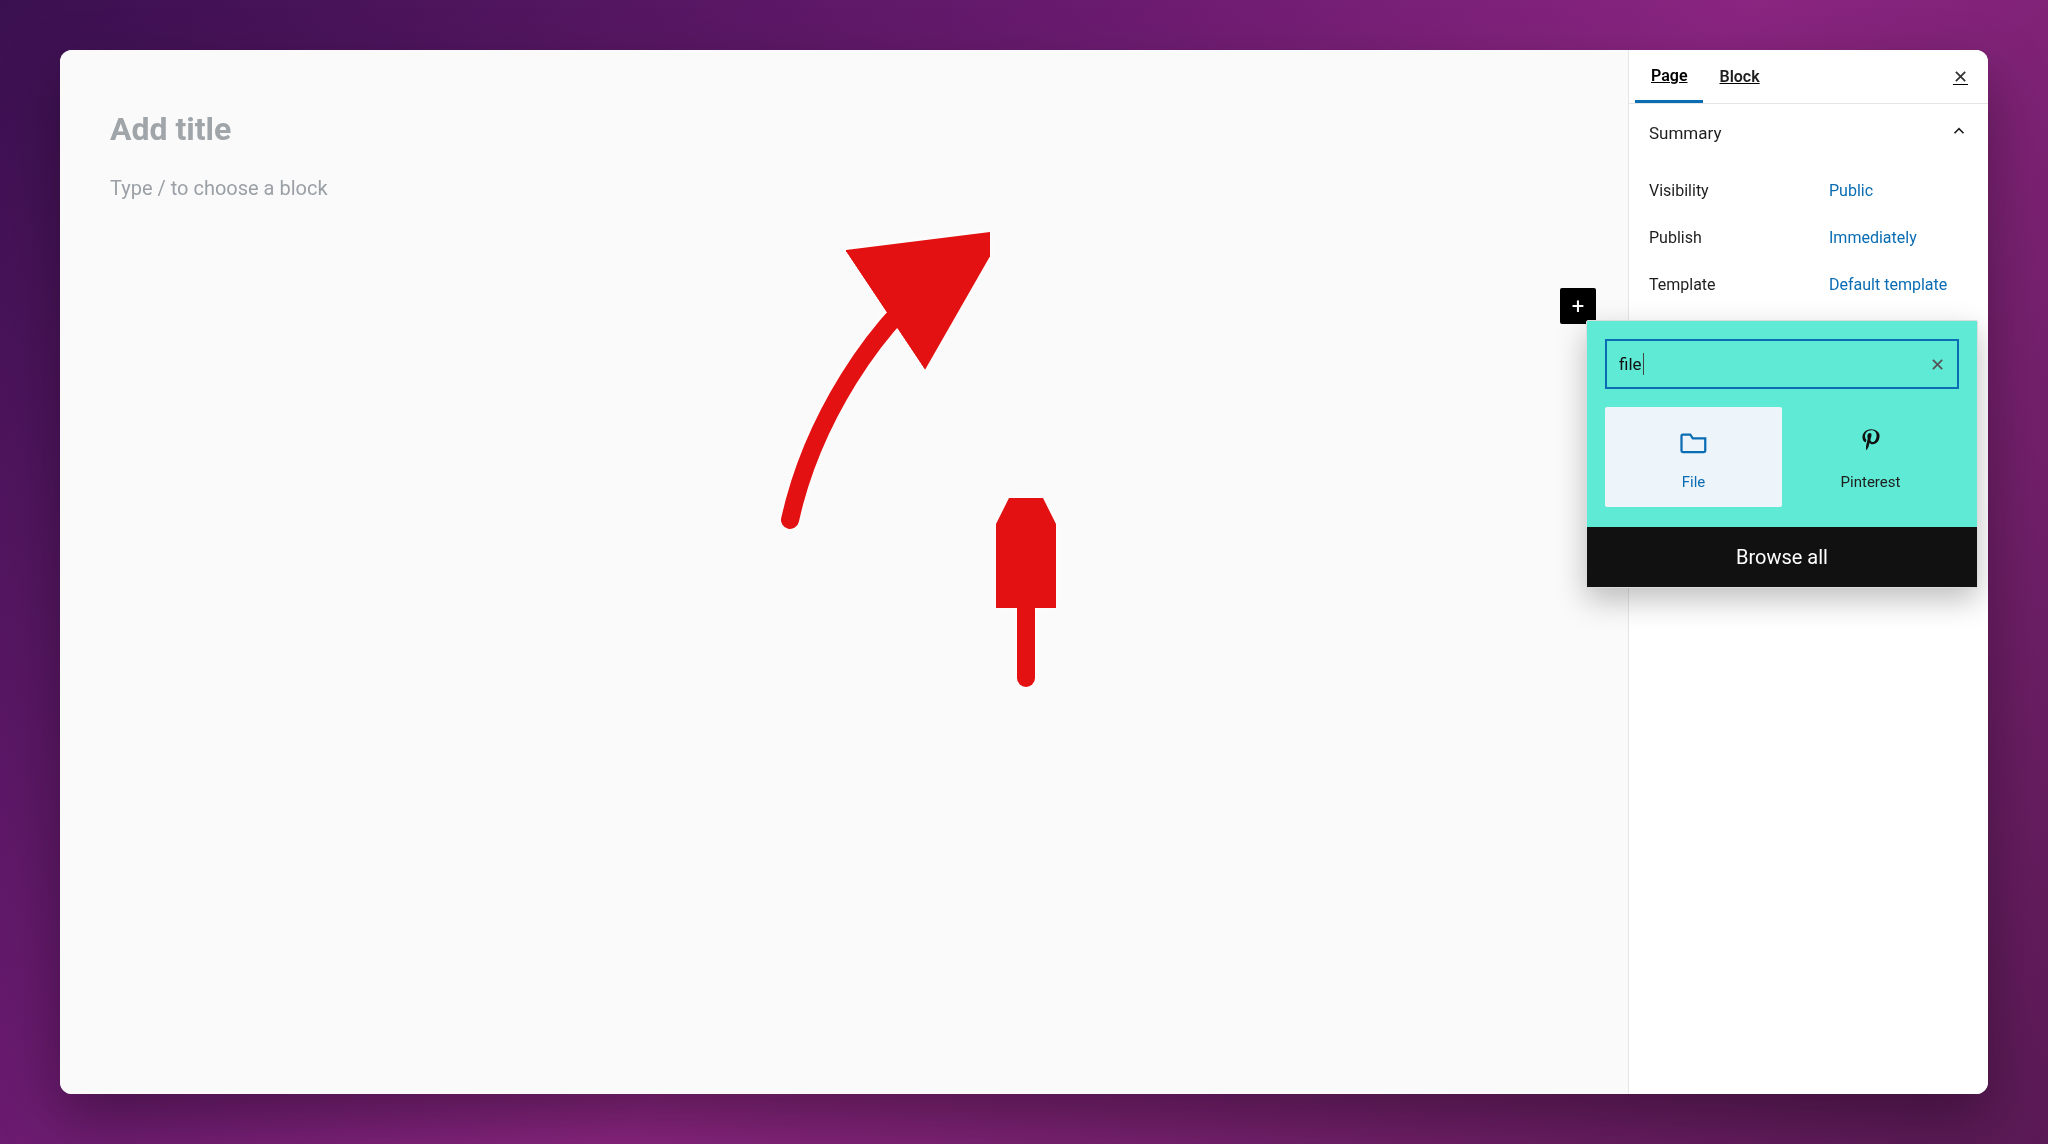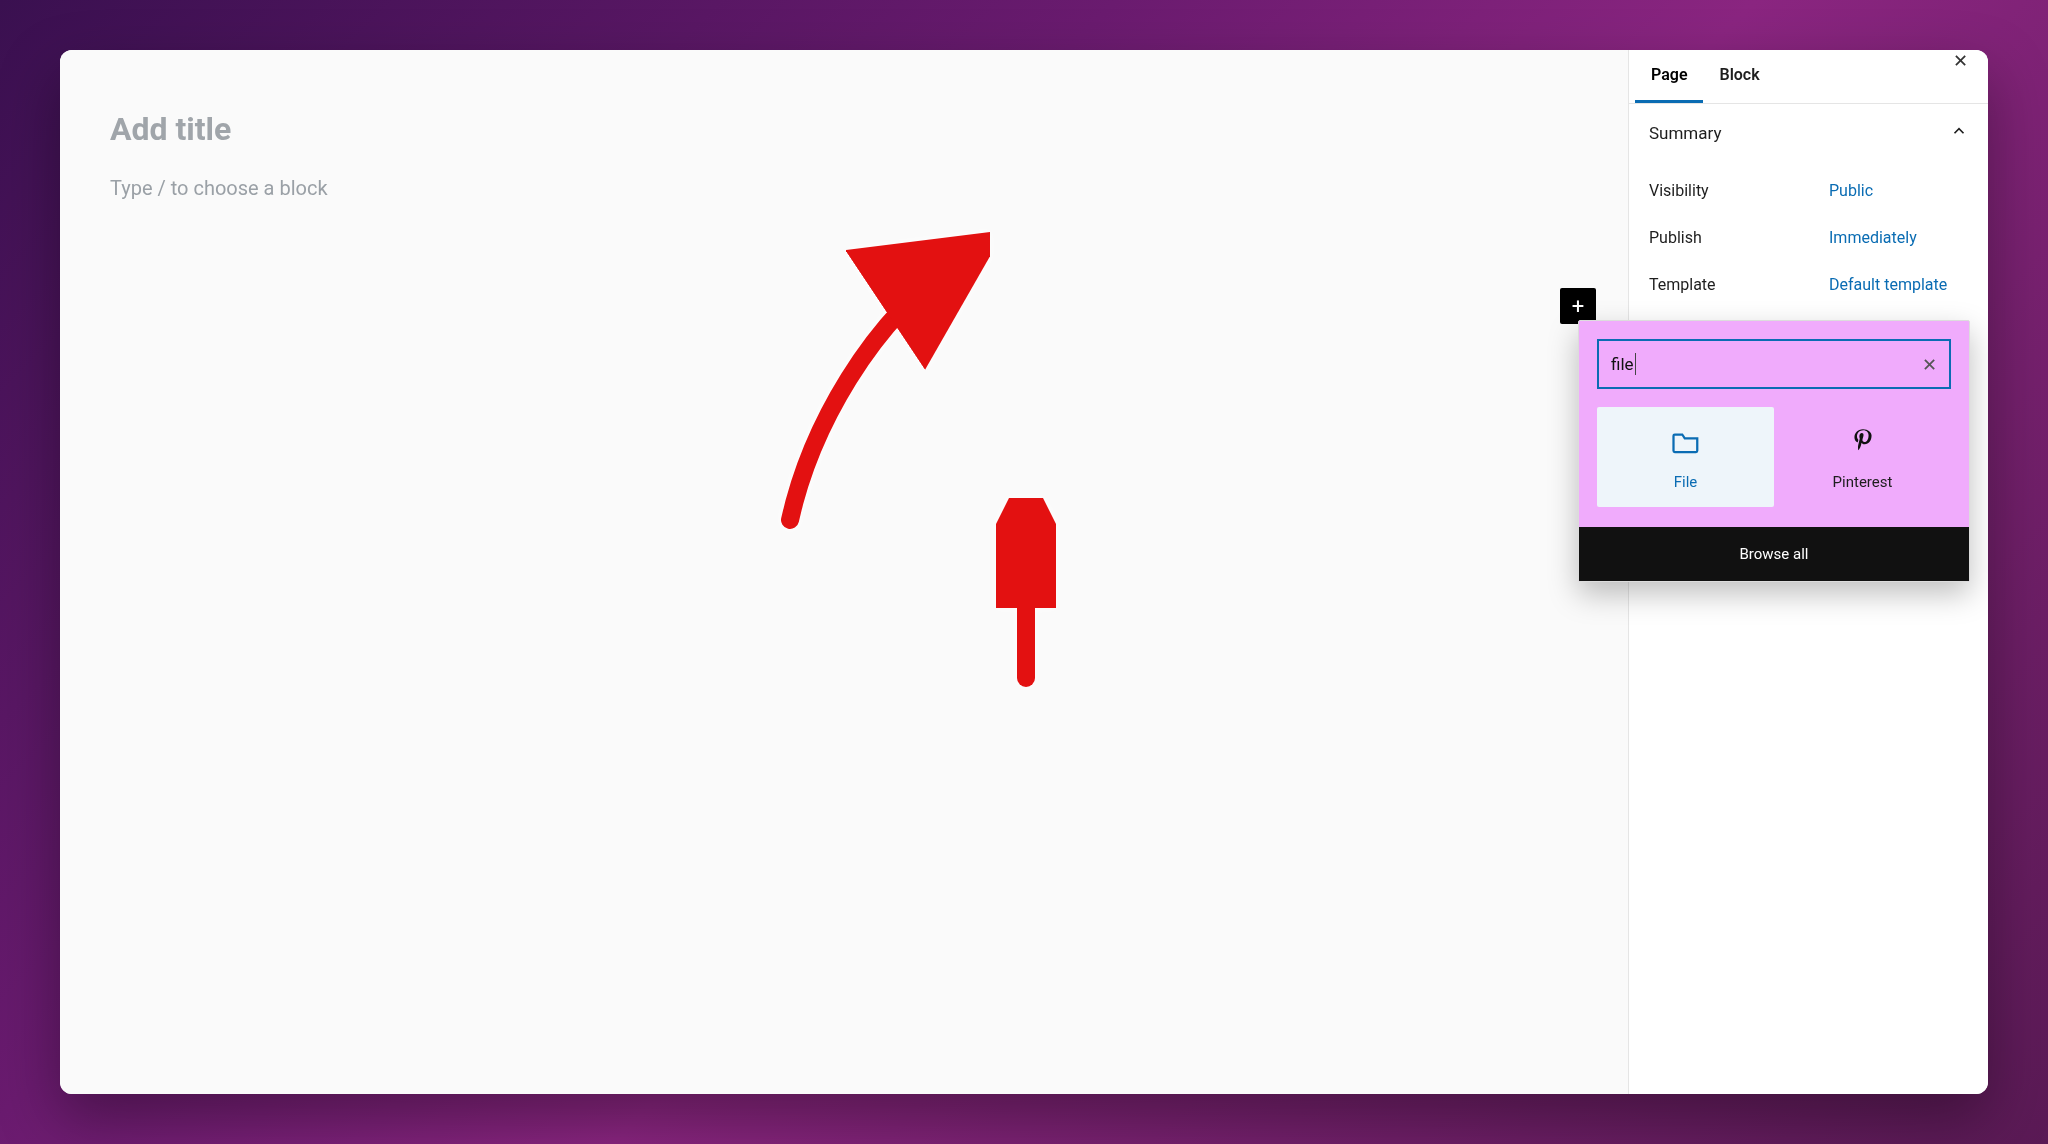--- a/index.html
+++ b/index.html
@@ -30,22 +30,22 @@
     position: absolute; right: 32px; top: 238px;
     width: 36px; height: 36px; background: #000; color: #fff;
     display: flex; align-items: center; justify-content: center;
     font-size: 22px; cursor: pointer; border-radius: 2px;
   }
   .sidebar {
     width: 360px; border-left: 1px solid #e5e5e5; background: #fff;
     display: flex; flex-direction: column; position: relative;
   }
   .tabs {
-    display: flex; border-bottom: 1px solid #e5e5e5;
-    padding: 0 6px; height: 54px;
+    display: flex; align-items: center; border-bottom: 1px solid #e5e5e5;
+    padding: 0 6px; height: 54px; text-decoration: underline;
   }
   .tab {
     padding: 15px 16px; font-size: 16px; font-weight: 600; color: #1e1e1e; cursor: pointer;
   }
   .tab.active { border-bottom: 3px solid #0a6cb3; color: #000; }
   .close-x {
     margin-left: auto; padding: 0 14px; font-size: 18px; color: #333; cursor: pointer;
   }
   .panel-section-head {
     display: flex; align-items: center; justify-content: space-between;
@@ -56,22 +56,22 @@
   .row { display: flex; padding: 14px 0; font-size: 16px; gap: 20px; }
   .row .label { width: 160px; color: #1e1e1e; }
   .row .value { color: #0a6cb3; cursor: pointer; }
   .featured {
     margin: 18px; background: #f2f2f2; text-align: center;
     padding: 44px 10px; font-size: 16px; color: #1e1e1e; cursor: pointer;
     border-radius: 2px;
   }
   
   .inserter {
-    position: absolute; top: 270px; right: 18px; width: 392px;
-    background: #f0abfc; border: 1px solid #dcdcdc; border-radius: 2px;
+    position: absolute; top: 270px; right: 10px; width: 392px;
+    background: #5eead4; border: 1px solid #dcdcdc; border-radius: 2px;
     box-shadow: 0 12px 30px rgba(0,0,0,.25); z-index: 30;
   }
   .search-wrap { padding: 18px; }
   .search-box {
     border: 2px solid #0a6cb3; height: 50px; display: flex; align-items: center;
     padding: 0 12px;
   }
   .search-box span.q { font-size: 17px; color: #111; }
   .caret { border-right: 1px solid #444; height: 22px; margin-left: 1px; }
   .search-clear { margin-left: auto; font-size: 18px; color: #555; cursor: pointer; }
@@ -80,21 +80,21 @@
     flex: 1; text-align: center; padding: 18px 6px 16px 6px; cursor: pointer;
     border-radius: 2px;
   }
   .block-item.active { background: #eef5fa; }
   .block-item .icon { height: 34px; display:flex; align-items:center; justify-content:center; }
   .block-item .lbl { margin-top: 14px; font-size: 15px; color: #1e1e1e; }
   .block-item.active .lbl { color: #0a6cb3; }
   .block-item.active svg { stroke: #0a6cb3; fill: none; }
   .browse-all {
     background: #111; color: #fff; text-align: center; padding: 18px 0;
-    font-size: 15px; cursor: pointer;
+    font-size: 20px; cursor: pointer;
   }
   
   .arrow { position: absolute; z-index: 40; pointer-events: none; filter: drop-shadow(0 0 4px rgba(255,255,255,.9)); }
   .arrow svg { display:block; }
 </style>
 </head>
 <body>
 
 <div class="editor-window">
 

